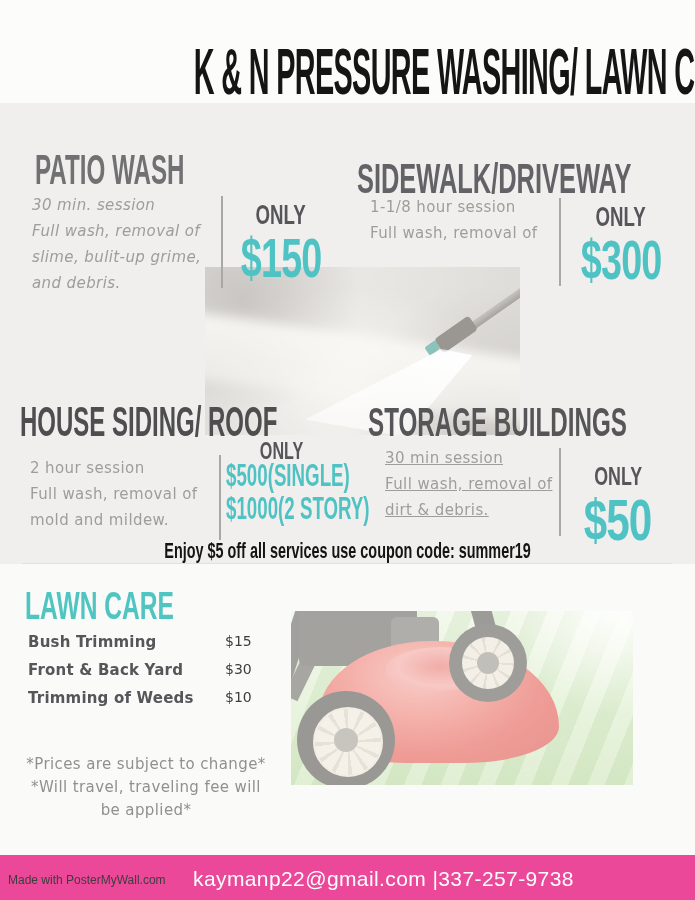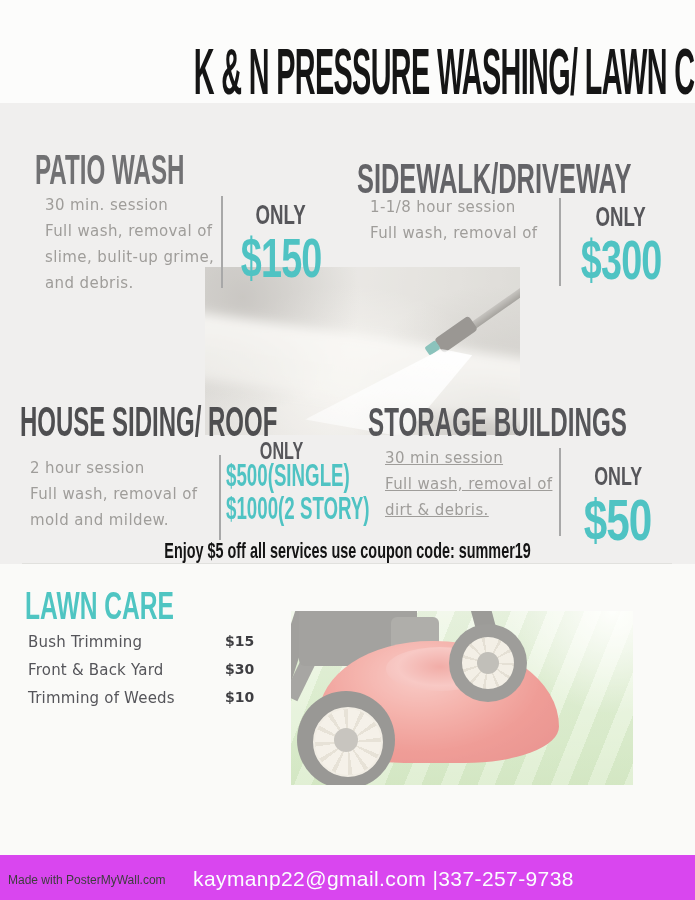--- a/index.html
+++ b/index.html
@@ -7,21 +7,21 @@
     position:relative; width:695px; height:900px; overflow:hidden;
     background:#f0efee;
     font-family:"DejaVu Sans", sans-serif;
   }
   .abs { position:absolute; }
   section { display:contents; }
 
   
   .header-band { position:absolute; left:0; top:0; width:100%; height:103px; background:#fcfcfb; }
   .lower-band  { position:absolute; left:0; top:564px; width:100%; height:291px; background:#fafaf8; }
-  .footer-band { position:absolute; left:0; bottom:0; width:100%; height:45px; background:#d946ef; }
+  .footer-band { position:absolute; left:0; bottom:0; width:100%; height:45px; background:#ec4899; }
   .hline { position:absolute; left:22px; top:563px; width:650px; height:1px; background:#e1e1de; }
 
   
   .cond { display:inline-block; white-space:nowrap; font-weight:700;
           font-family:"Liberation Sans", sans-serif; }
   .wrap-c { position:absolute; text-align:center; }
 
   .main-title { font-size:45px; color:#151515; letter-spacing:-1px;
                 transform:scale(0.64,1.42); transform-origin:center top; }
 
@@ -40,22 +40,22 @@
   .price-50 { font-size:48px; color:#4fc3c3; letter-spacing:-1px;
               transform:scale(0.88,1.20); transform-origin:center top; }
   .price-house { font-size:26px; color:#4fc3c3; transform:scale(0.72,1.18);
                  transform-origin:left top; }
   .coupon-t { font-size:20px; color:#141414; transform:scale(0.72,1.10); transform-origin:center top; }
 
   .desc { position:absolute; font-size:15px; line-height:26px; color:#9f9d9a;
           letter-spacing:0.4px; }
   .vdiv { position:absolute; width:2px; background:#a8a8a8; }
 
-  .item-name  { position:absolute; font-size:15px; font-weight:400; color:#55555a; letter-spacing:0.2px; }
-  .item-price { position:absolute; font-size:14px; font-weight:700; color:#3e3e42; }
+  .item-name  { position:absolute; font-size:15px; font-weight:700; color:#55555a; letter-spacing:0.2px; }
+  .item-price { position:absolute; font-size:14px; font-weight:400; color:#3e3e42; }
 
   .notes { position:absolute; left:15px; top:753px; width:262px; text-align:center;
            font-size:15px; line-height:23px; color:#92908d; letter-spacing:0.4px; }
 
   .credit  { position:absolute; left:8px; bottom:13px; font-size:12px; color:#3d3d3d;
              font-family:"Liberation Sans", sans-serif; }
   .contact { position:absolute; left:193px; bottom:9px; font-size:21px; color:#fbfefe;
              letter-spacing:0.4px; font-family:"Liberation Sans", sans-serif; }
 
   
@@ -147,21 +147,21 @@
   </div>
 
   
   <div class="wrap-c" style="left:0; right:0; top:36px;">
     <span class="cond main-title">K &amp; N PRESSURE WASHING/ LAWN CARE SERVICE</span>
   </div>
 
   
   <section>
     <span class="abs cond h-sec h-patio" style="left:35px; top:146px;">PATIO WASH</span>
-    <div class="desc" style="left:45px; top:192px; width:195px;">
+    <div class="desc" style="left:32px; top:192px; width:195px;font-style:italic;">
       <div>30 min. session</div>
       <div>Full wash, removal of</div>
       <div>slime, bulit-up grime,</div>
       <div>and debris.</div>
     </div>
     <div class="vdiv" style="left:221px; top:196px; height:92px;"></div>
     <div class="wrap-c" style="left:227px; top:199px; width:108px;">
       <span class="cond only-lg">ONLY</span>
     </div>
     <div class="wrap-c" style="left:227px; top:225px; width:108px;">
@@ -231,20 +231,25 @@
     <span class="item-price" style="left:225px; top:633px;">$15</span>
 
     <span class="item-name" style="left:28px;  top:661px;">Front &amp; Back Yard</span>
     <span class="item-price" style="left:225px; top:661px;">$30</span>
 
     <span class="item-name" style="left:28px;  top:689px;">Trimming of Weeds</span>
     <span class="item-price" style="left:225px; top:689px;">$10</span>
   </section>
 
   
+  <div class="notes">
+    <div>*Prices are subject to change*</div>
+    <div>*Will travel, traveling fee will</div>
+    <div>be applied*</div>
+  </div>
 
   
   <div class="footer-band">
     <span class="credit">Made with PosterMyWall.com</span>
     <span class="contact">kaymanp22@gmail.com |337-257-9738</span>
   </div>
 
 </div>
 
 </body></html>

